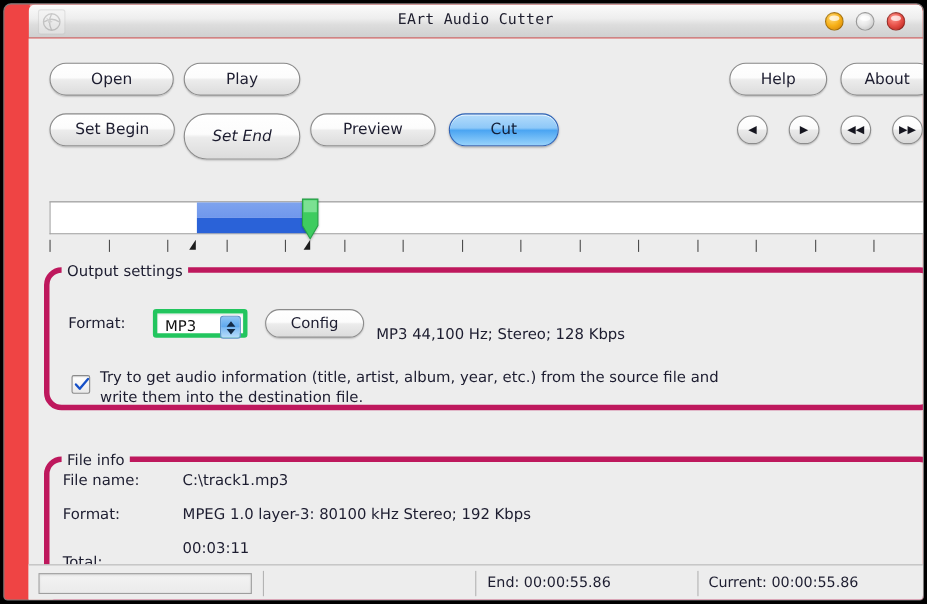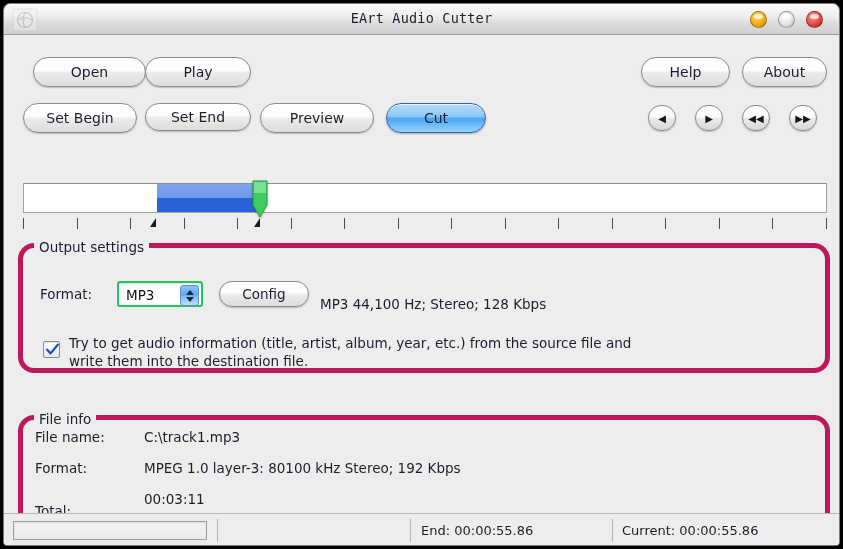--- a/index.html
+++ b/index.html
@@ -16,20 +16,21 @@
   
   #window {
     position: absolute;
     left: 3px; top: 3px;
     width: 837px; height: 543px;
     background: #ef4444;
     border: 1px solid #7c7c7c;
     border-radius: 7px 7px 4px 4px;
     overflow: hidden;
     box-shadow: 0 0 0 1px rgba(0,0,0,0.25);
+    padding-left: 22px;
   }
 
   
   #titlebar {
     position: relative;
     height: 31px;
     background: linear-gradient(to bottom, #fbfbfb 0%, #eeeeee 42%, #dddddd 62%, #cfcfcf 100%);
     border-bottom: 1px solid #9a9a9a;
     border-radius: 6px 6px 0 0;
   }
@@ -159,21 +160,21 @@
 
   
   .lbl { position: absolute; font-size: 13.5px; color: #1d1d30; white-space: nowrap; }
 
   
   #combo {
     position: absolute;
     left: 113px; top: 246px;
     width: 86px; height: 26px;
     background: #ffffff;
-    border: 2px solid #22c55e;
+    border: 4px solid #22c55e;
     border-radius: 3px;
     box-shadow: inset 0 1px 2px rgba(0,0,0,0.14);
   }
   #combo .val {
     position: absolute; left: 7px; top: 4px;
     font-size: 13.5px; color: #111;
   }
   #combo-arrows {
     position: absolute; right: 2px; top: 2px;
     width: 19px; height: 21px;
@@ -253,28 +254,28 @@
 
     <div id="title-text">EArt Audio Cutter</div>
 
     <div class="winbtn" id="btn-min"></div>
     <div class="winbtn" id="btn-max"></div>
     <div class="winbtn" id="btn-close"></div>
   </div>
 
   <div id="content">
 
-    <div class="pill" style="left:29px; top:22px; width:113px; height:30px;">Open</div>
+    <div class="pill" style="left:19px; top:22px; width:113px; height:30px;">Open</div>
     <div class="pill" style="left:141px; top:22px; width:106px; height:30px;">Play</div>
 
     <div class="pill" style="left:637px; top:22px; width:89px; height:30px;">Help</div>
     <div class="pill" style="left:738px; top:22px; width:85px; height:30px;">About</div>
 
     <div class="pill" style="left:19px; top:68px; width:114px; height:30px;">Set Begin</div>
-    <div class="pill" style="left:141px; top:68px; width:106px; height:28px;">Set End</div>
+    <div class="pill" style="left:141px; top:68px; width:106px; height:42px;font-style:italic;">Set End</div>
     <div class="pill blue" style="left:382px; top:68px; width:100px; height:30px;">Cut</div>
     <div class="pill" style="left:256px; top:68px; width:114px; height:30px;">Preview</div>
 
     <div class="navbtn" style="left:644px; top:70px;">
       <span>◀</span>
     </div>
     <div class="navbtn" style="left:691px; top:70px;">
       <span>▶</span>
     </div>
     <div class="navbtn" style="left:738px; top:70px;">

